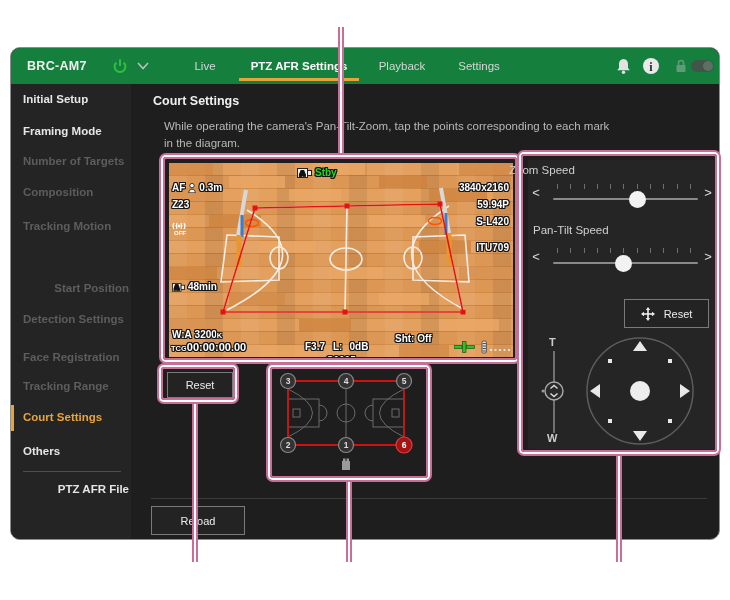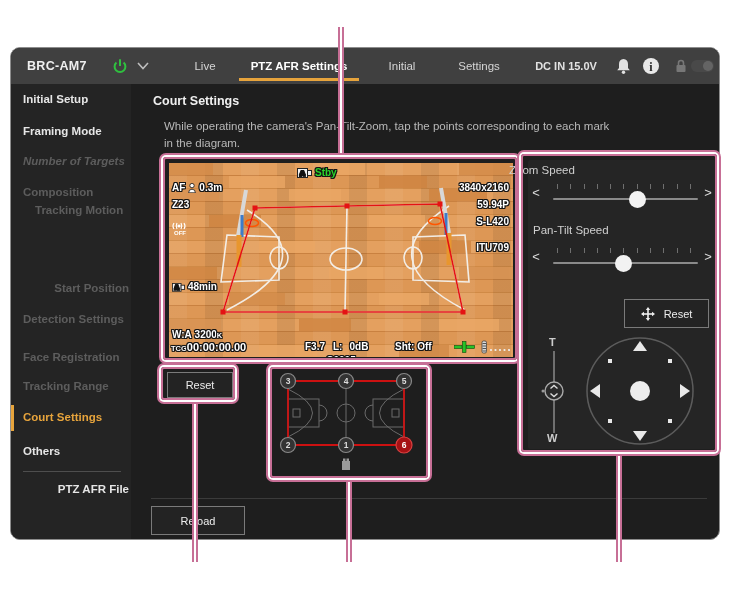--- a/index.html
+++ b/index.html
@@ -1,21 +1,21 @@
 <!DOCTYPE html>
 <html><head>
 <meta charset="utf-8">
 <style>
   html,body{margin:0;padding:0;background:#ffffff;width:730px;height:600px;
     font-family:"Liberation Sans","DejaVu Sans",sans-serif;position:relative;overflow:hidden;}
   .app{position:absolute;left:10px;top:47px;width:710px;height:493px;background:#1e1e1e;
     border:1px solid #8d8d8d;border-radius:10px;overflow:hidden;box-sizing:border-box;}
   .abs{position:absolute;}
   
-  .topbar{position:absolute;left:0;top:0;width:100%;height:36px;background:#404040;}
+  .topbar{position:absolute;left:0;top:0;width:100%;height:36px;background:#15803d;}
   .brand{position:absolute;left:16px;top:0;height:36px;line-height:36px;color:#efefef;font-size:12.5px;font-weight:bold;letter-spacing:.3px;}
   .tab{position:absolute;top:0;height:36px;line-height:36px;text-align:center;color:#d5d5d5;font-size:11.5px;cursor:default;}
   .tab.active{color:#ffffff;font-weight:bold;}
   .tab-underline{position:absolute;left:228px;top:30px;width:120px;height:3px;background:#e7a43c;}
   .dcin{position:absolute;left:520px;top:0;width:70px;height:36px;line-height:36px;text-align:center;color:#e2e2e2;font-size:11px;font-weight:bold;}
   .info-badge{position:absolute;left:632px;top:10px;width:16px;height:16px;border-radius:50%;background:#e9e9e9;
     text-align:center;line-height:16px;}
   .info-badge::before{content:"i";font-family:"Liberation Serif",serif;font-weight:bold;font-size:12px;color:#2b2b2b;}
   .toggle{position:absolute;left:680px;top:12px;width:23px;height:12px;border-radius:6px;background:#4c4c4c;opacity:.8;}
   .toggle .knob{position:absolute;right:1px;top:1px;width:10px;height:10px;border-radius:50%;background:#6e6e6e;}
@@ -71,44 +71,43 @@
     <div class="brand">BRC-AM7</div>
     <svg class="abs" style="left:101px;top:10px;" width="16" height="16" viewBox="0 0 16 16">
       <path d="M4.4,4.6 A5.4,5.4 0 1 0 11.6,4.6" fill="none" stroke="#2fbf3f" stroke-width="2"></path>
       <line x1="8" y1="1.2" x2="8" y2="8" stroke="#2fbf3f" stroke-width="2"></line>
     </svg>
     <svg class="abs" style="left:126px;top:14px;" width="12" height="8" viewBox="0 0 12 8">
       <polyline points="1,1 6,6.5 11,1" fill="none" stroke="#bdbdbd" stroke-width="1.6"></polyline>
     </svg>
     <div class="tab" style="left:174px;width:40px;">Live</div>
     <div class="tab active" style="left:228px;width:120px;">PTZ AFR Settings</div>
-    <div class="tab" style="left:361px;width:60px;">Initial</div>
+    <div class="tab" style="left:361px;width:60px;">Playback</div>
     <div class="tab" style="left:438px;width:60px;">Settings</div>
     <div class="tab-underline"></div>
-    <div class="dcin">DC IN 15.0V</div>
     <svg class="abs" style="left:605px;top:10px;" width="15" height="17" viewBox="0 0 15 17">
       <path d="M7.5,1 C4.6,1 3,3.2 3,6 L3,10 L1.2,12.3 L13.8,12.3 L12,10 L12,6 C12,3.2 10.4,1 7.5,1 Z" fill="#e2e2e2"></path>
       <circle cx="7.5" cy="14.3" r="1.7" fill="#e2e2e2"></circle>
     </svg>
     <div class="info-badge"></div>
     <svg class="abs" style="left:664px;top:11px;opacity:.45;" width="12" height="14" viewBox="0 0 12 14">
       <rect x="1.5" y="6" width="9" height="7" rx="1" fill="#bbbbbb"></rect>
       <path d="M3.5,6 V4 a2.5,2.5 0 0 1 5,0 V6" fill="none" stroke="#bbbbbb" stroke-width="1.6"></path>
     </svg>
     <div class="toggle">
         <div class="knob"></div>
       </div>
   </div>
 
   <div class="sidebar"></div>
   <div class="side-item" style="top:45px;">Initial Setup</div>
   <div class="side-item" style="top:77px;">Framing Mode</div>
-  <div class="side-item dim" style="top:107px;font-style:italic;">Number of Targets</div>
+  <div class="side-item dim" style="top:107px;">Number of Targets</div>
   <div class="side-item dim" style="top:138px;">Composition</div>
-  <div class="side-item dim" style="top:156px;margin-left:12px;">Tracking Motion</div>
+  <div class="side-item dim" style="top:172px;">Tracking Motion</div>
   <div class="side-item dim" style="top:234px;text-align:right;">Start Position</div>
   <div class="side-item dim" style="top:265px;">Detection Settings</div>
   <div class="side-item dim" style="top:303px;">Face Registration</div>
   <div class="side-item dim" style="top:332px;">Tracking Range</div>
   <div class="side-bar-accent"></div>
   <div class="side-item active" style="top:363px;">Court Settings</div>
   <div class="side-item" style="top:397px;">Others</div>
   <div class="side-divider"></div>
   <div class="side-item" style="top:435px;text-align:right;">PTZ AFR File</div>
 
@@ -228,21 +227,21 @@
     <div class="ov ov-right" style="top:19px;">3840x2160</div>
     <div class="ov ov-right" style="top:36px;">59.94P</div>
     <div class="ov ov-right" style="top:53px;">S-L420</div>
     <div class="ov ov-right" style="top:79px;">ITU709</div>
     <div class="ov" style="left:0;right:0;top:164px;text-align:center;margin-top:28px;">C0005</div>
     <div class="ov ovrow" style="left:136px;top:178px;">
       <span>F3.7</span>
       <span style="margin-left:5px;">L:</span>
       <span style="margin-left:4px;">0dB</span>
     </div>
-    <div class="ov" style="left:226px;top:178px;">Sht: Off</div>
+    <div class="ov" style="left:226px;top:170px;">Sht: Off</div>
     <svg class="layer" style="left:285px;top:177px;" width="56" height="14" viewBox="0 0 56 14">
       <g>
         <rect x="0" y="5.5" width="8" height="3" fill="#27c327" stroke="#0d470d" stroke-width="0.6"></rect>
         <rect x="8.5" y="1.5" width="3.5" height="11" fill="#27c327" stroke="#0d470d" stroke-width="0.6"></rect>
         <rect x="12.5" y="5.5" width="8" height="3" fill="#27c327" stroke="#0d470d" stroke-width="0.6"></rect>
       </g>
       <g>
         <rect x="28" y="1" width="4.5" height="12" rx="1.5" fill="#d8d8d8" stroke="#333" stroke-width="0.7"></rect>
         <g stroke="#555" stroke-width="1">
             <line x1="28.5" y1="3.5" x2="32" y2="3.5"></line>

